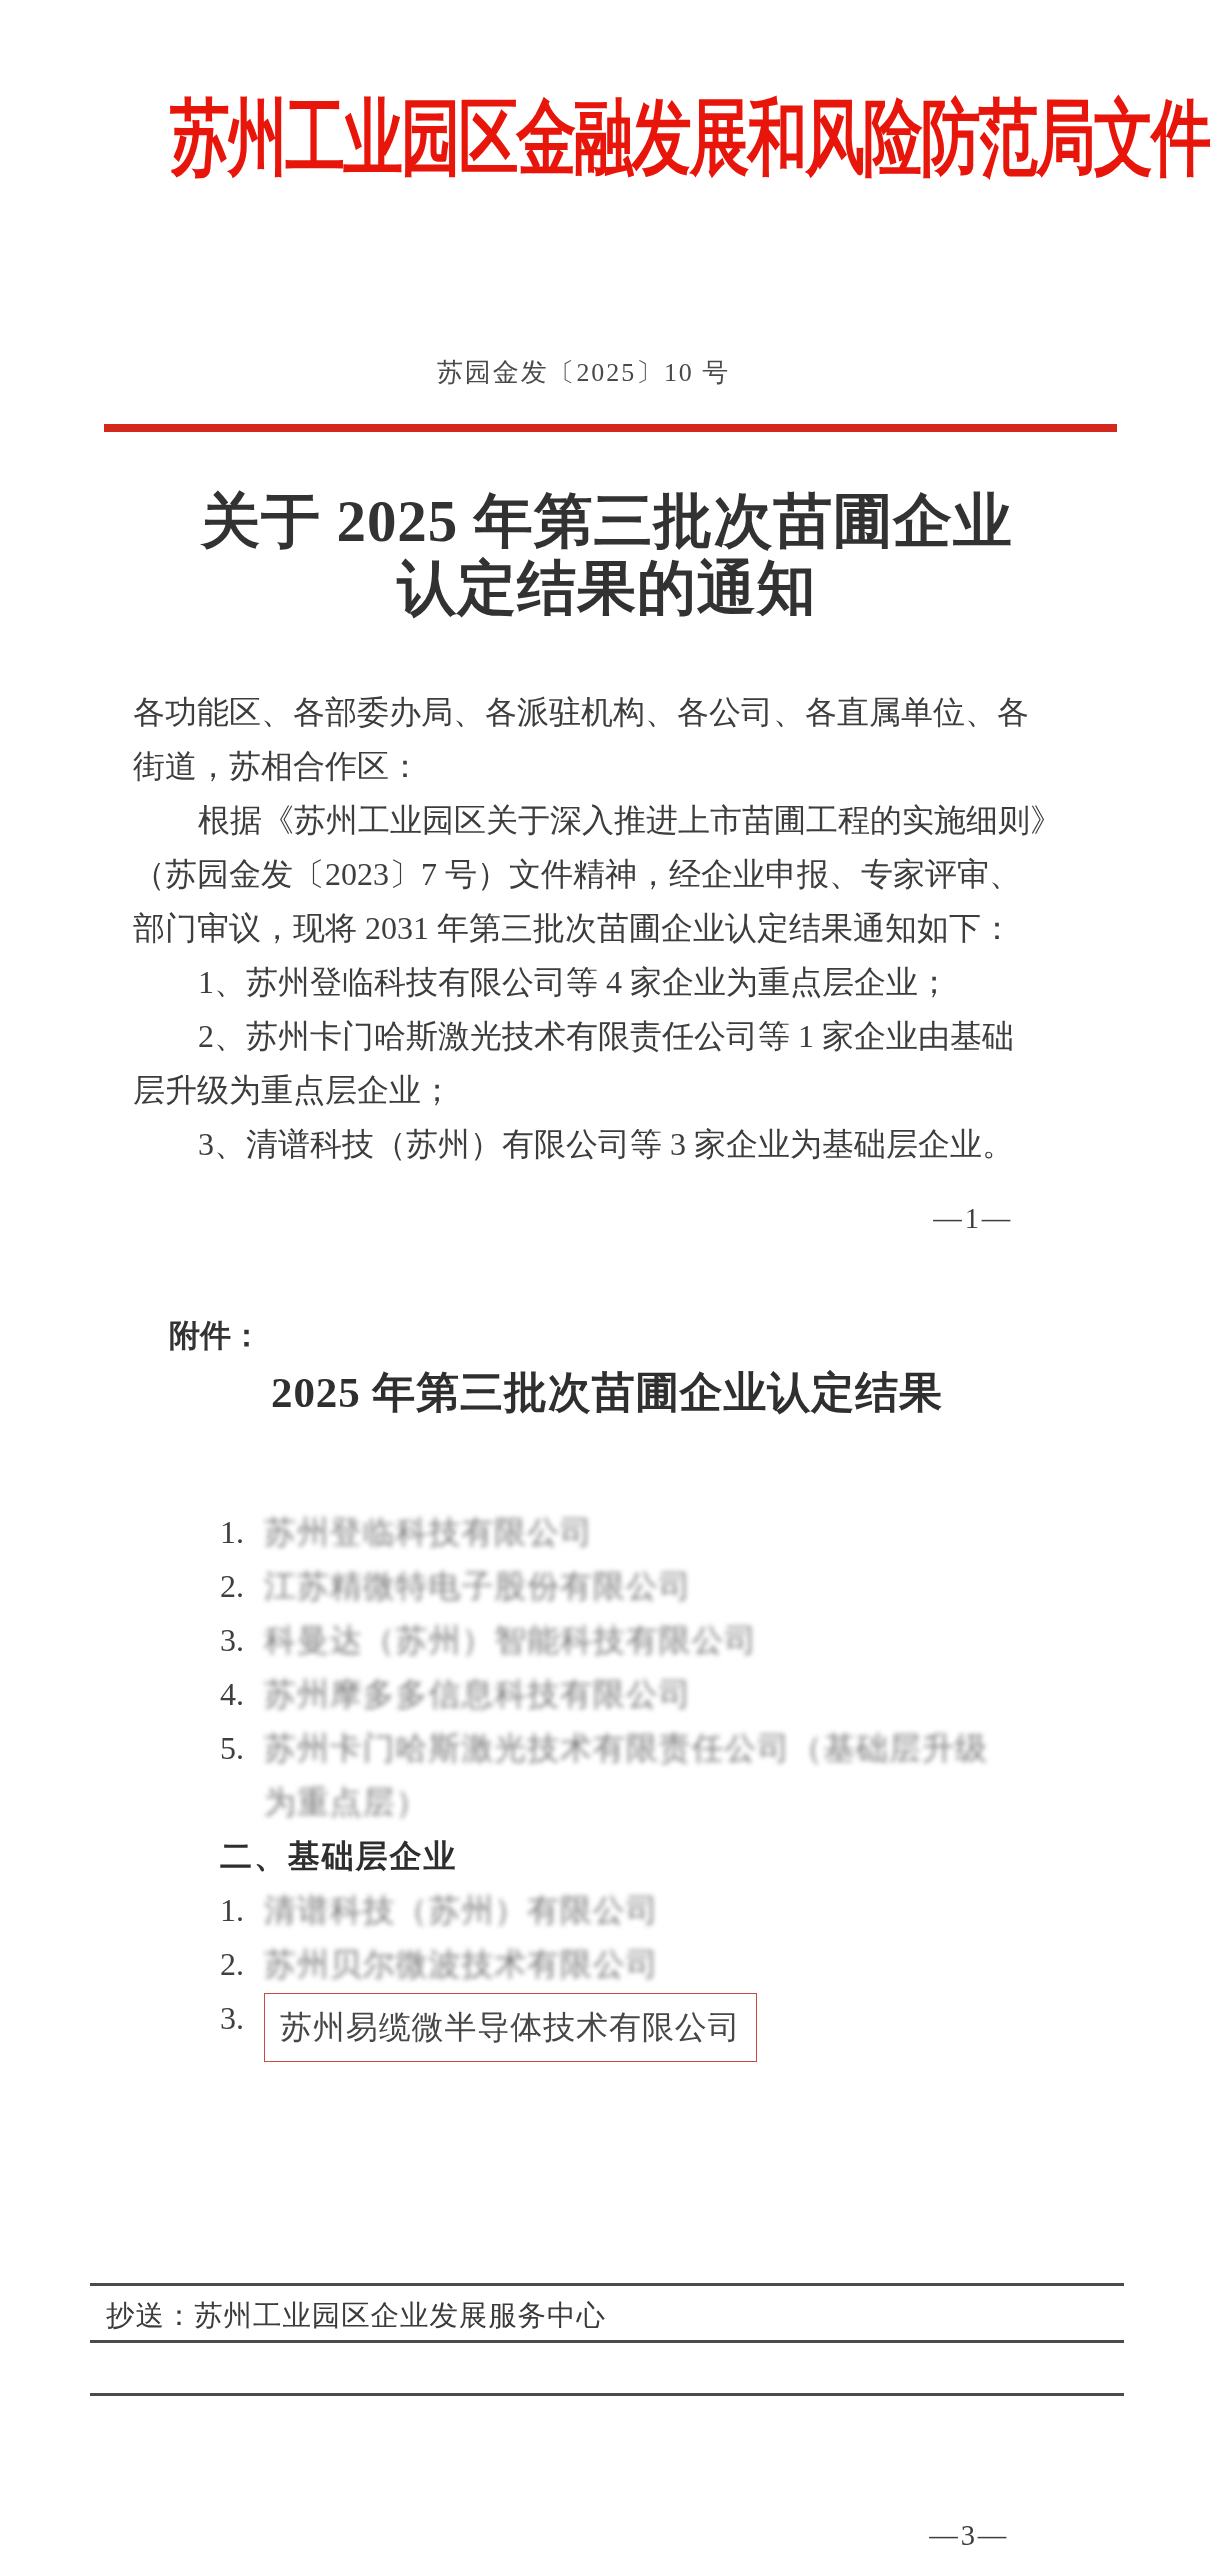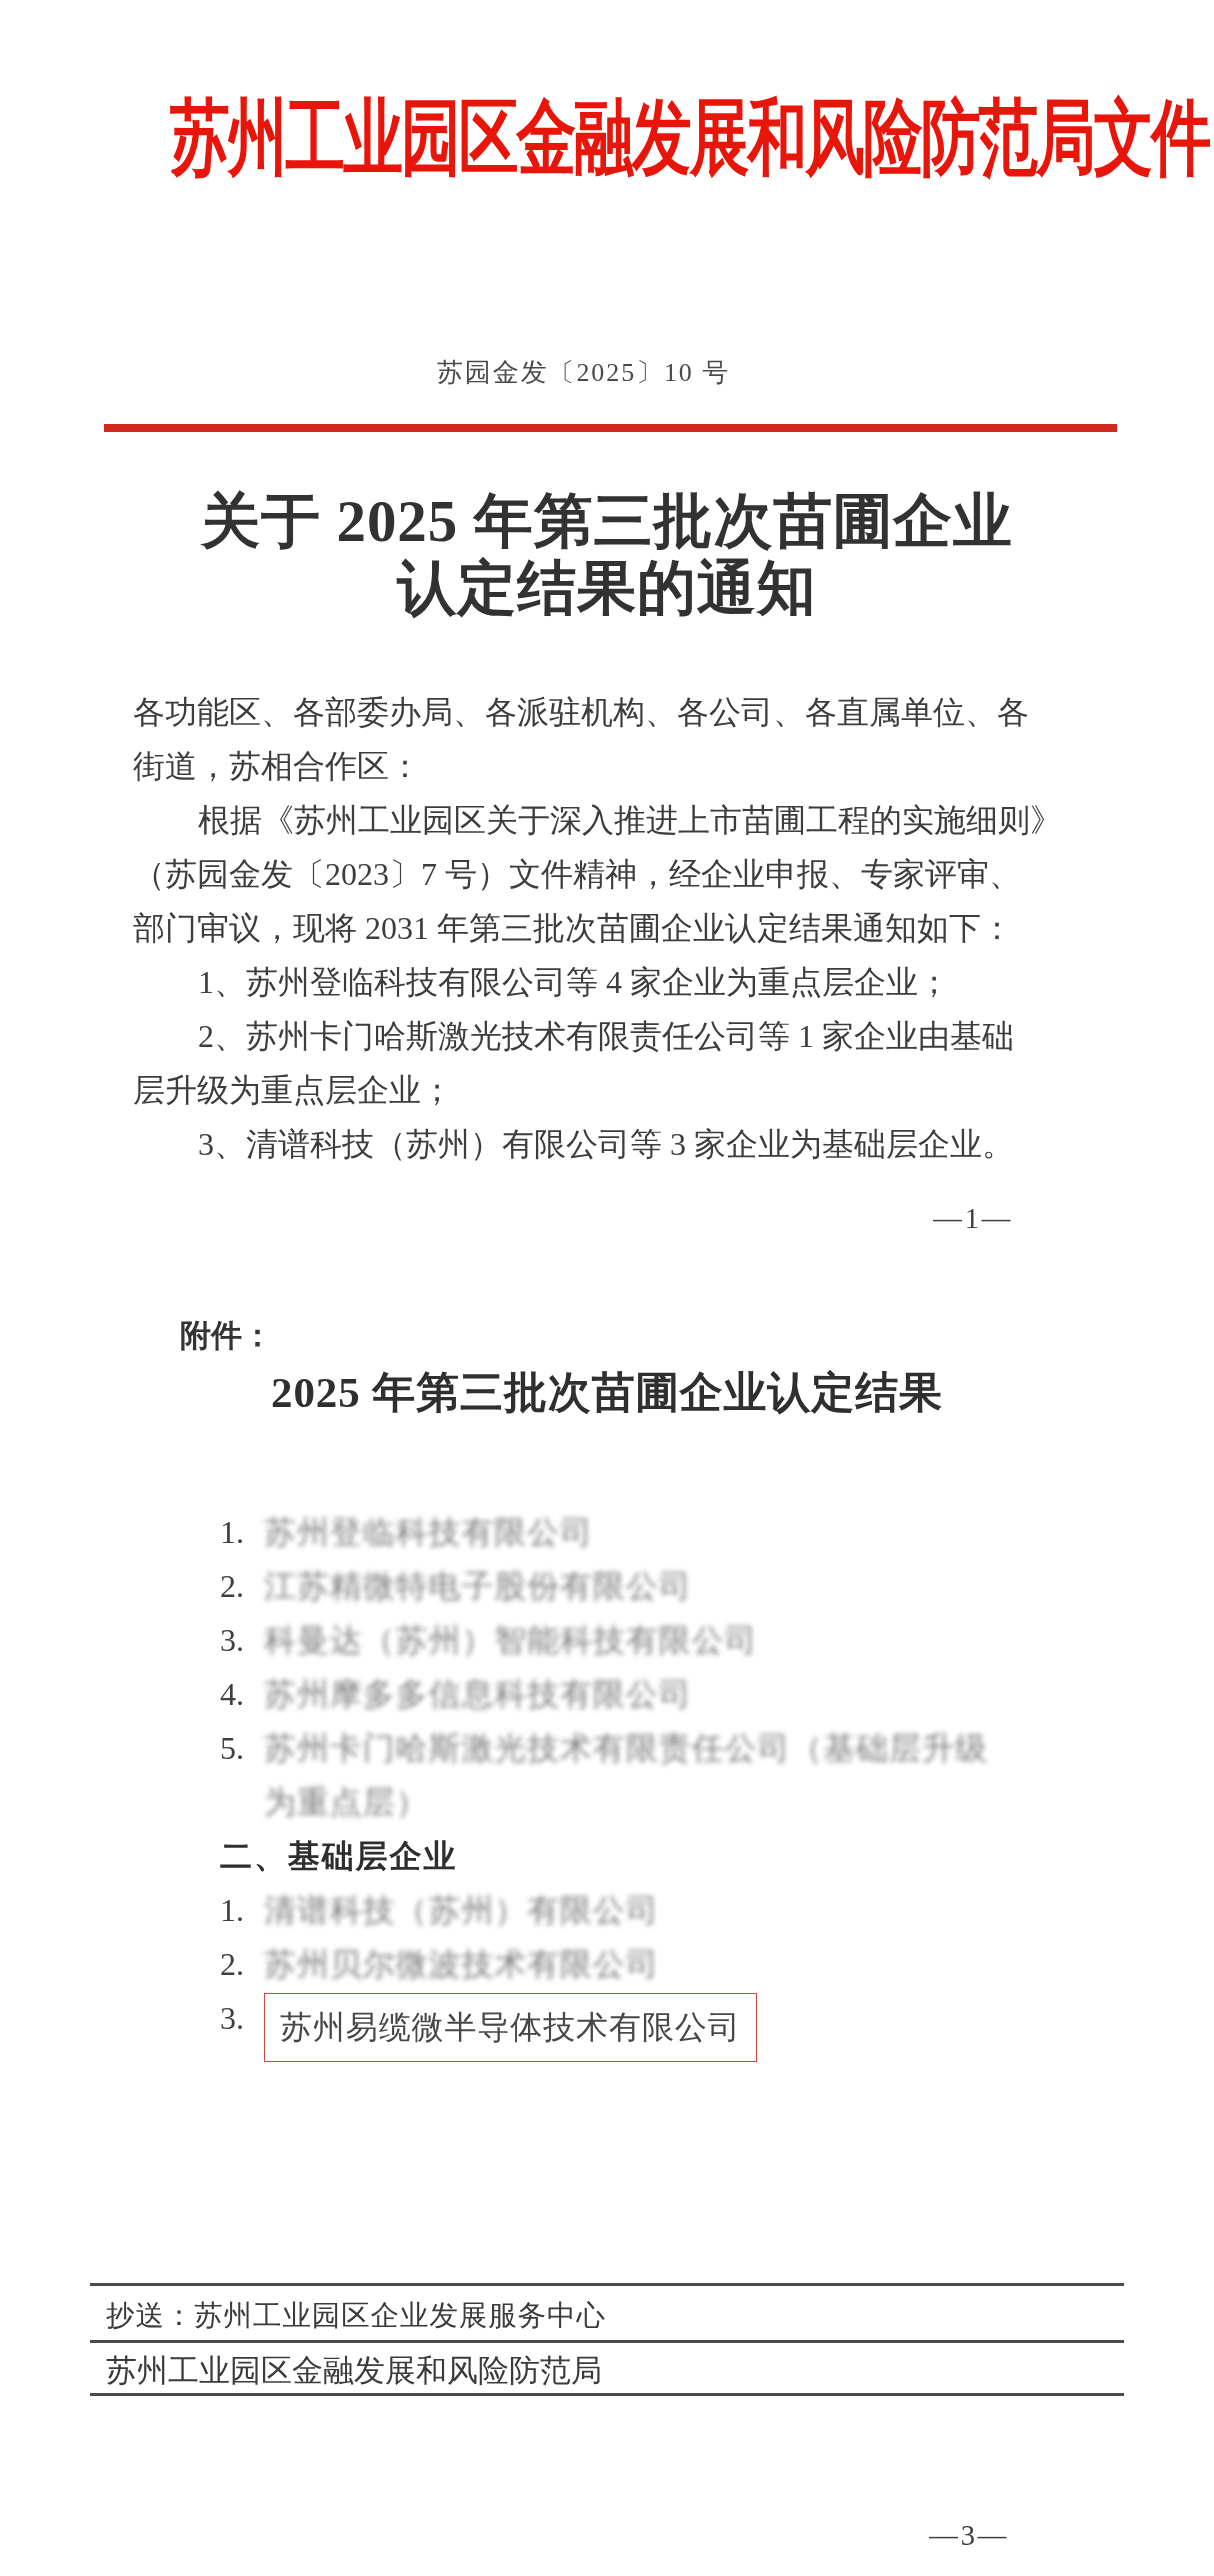--- a/index.html
+++ b/index.html
@@ -64,21 +64,20 @@
     white-space:nowrap;
   }
   .p1{top:1203px; right:201px;}
   .p3{top:2520px; right:205px;}
   .attach-label{
     position:absolute;
     top:1315px; left:169px;
     font-size:31px;
     font-weight:700;
     color:#333333;
-    margin-left:11px;
   }
   .attach-title{
     position:absolute;
     top:1364px; left:0; width:1214px;
     text-align:center;
     font-size:43px;
     font-weight:700;
     color:#2f2f2f;
     letter-spacing:0.9px;
   }
@@ -217,20 +216,19 @@
       <span class="num">3.</span>
       <span class="boxed">苏州易缆微半导体技术有限公司</span>
     </div>
 
   </div>
 
   <div class="rule rule-a"></div>
   <div class="cc-line">抄送：苏州工业园区企业发展服务中心</div>
   <div class="rule rule-b"></div>
   <div class="issuer-line">
-    <span>苏州工业园区金融发展和风险防范局</span>
   </div>
   <div class="rule rule-c"></div>
 
   <div class="pnum p3">—3—</div>
 
 </div>
 
 
 </body></html>

